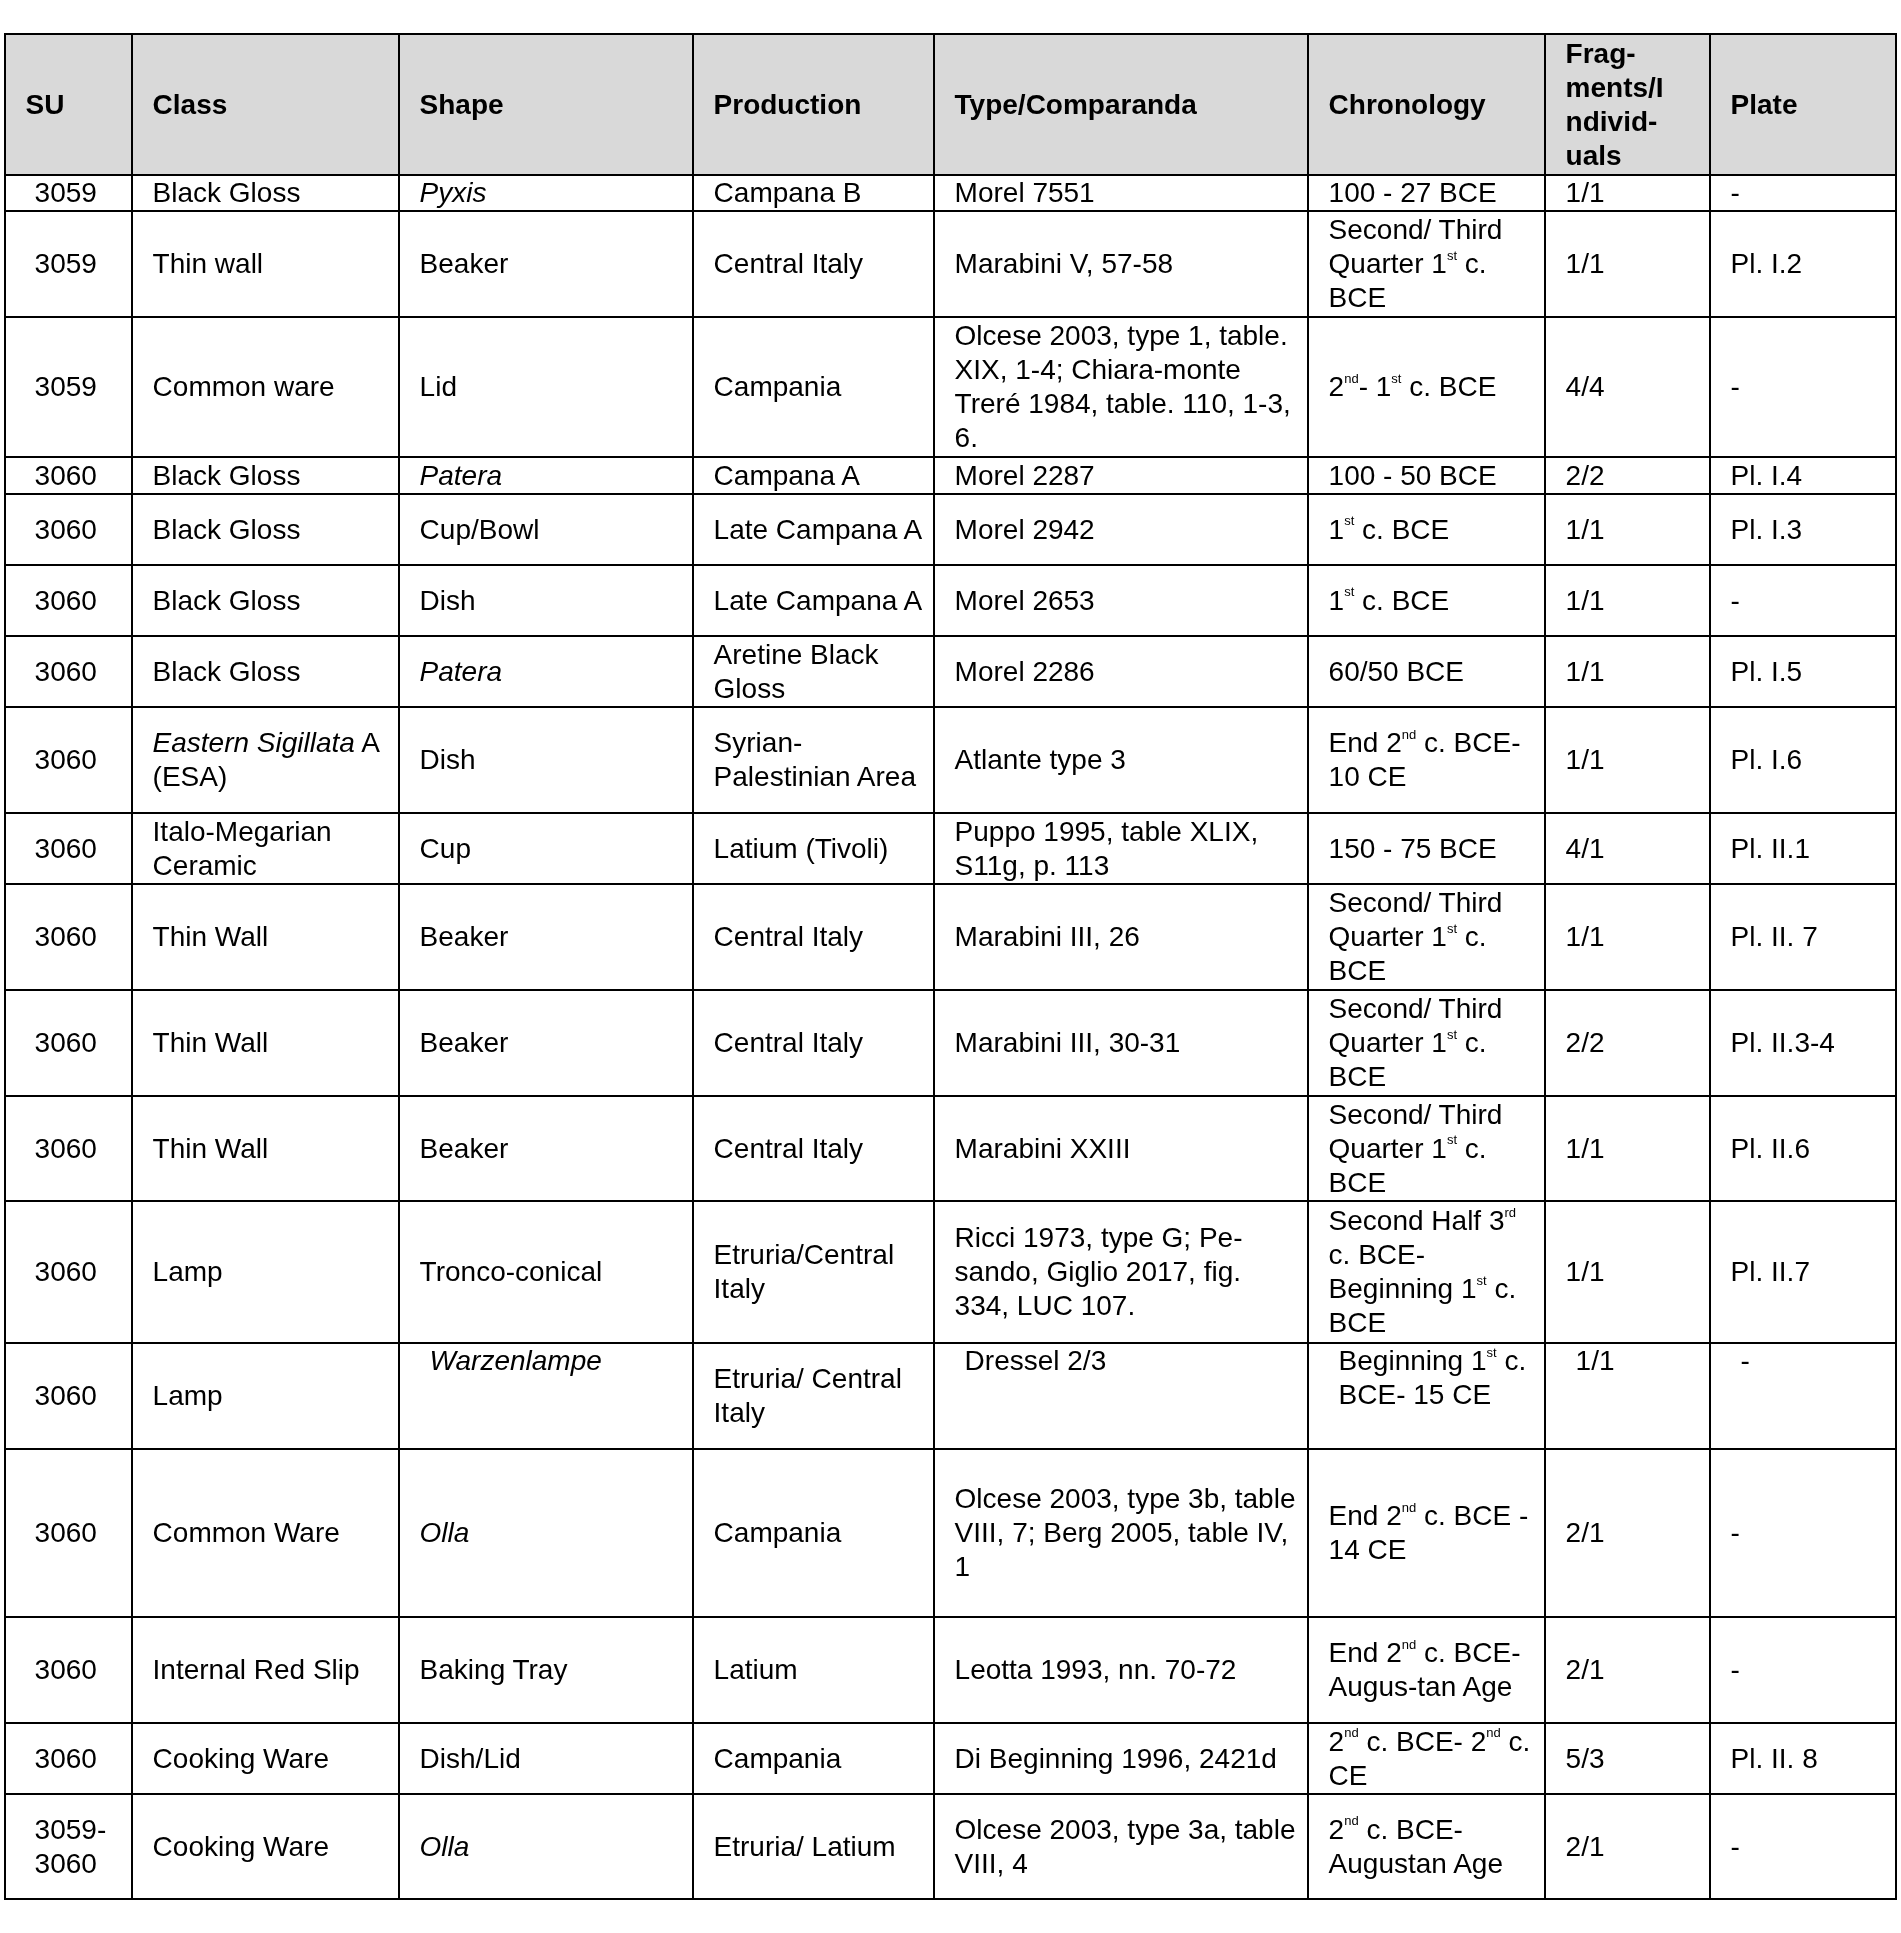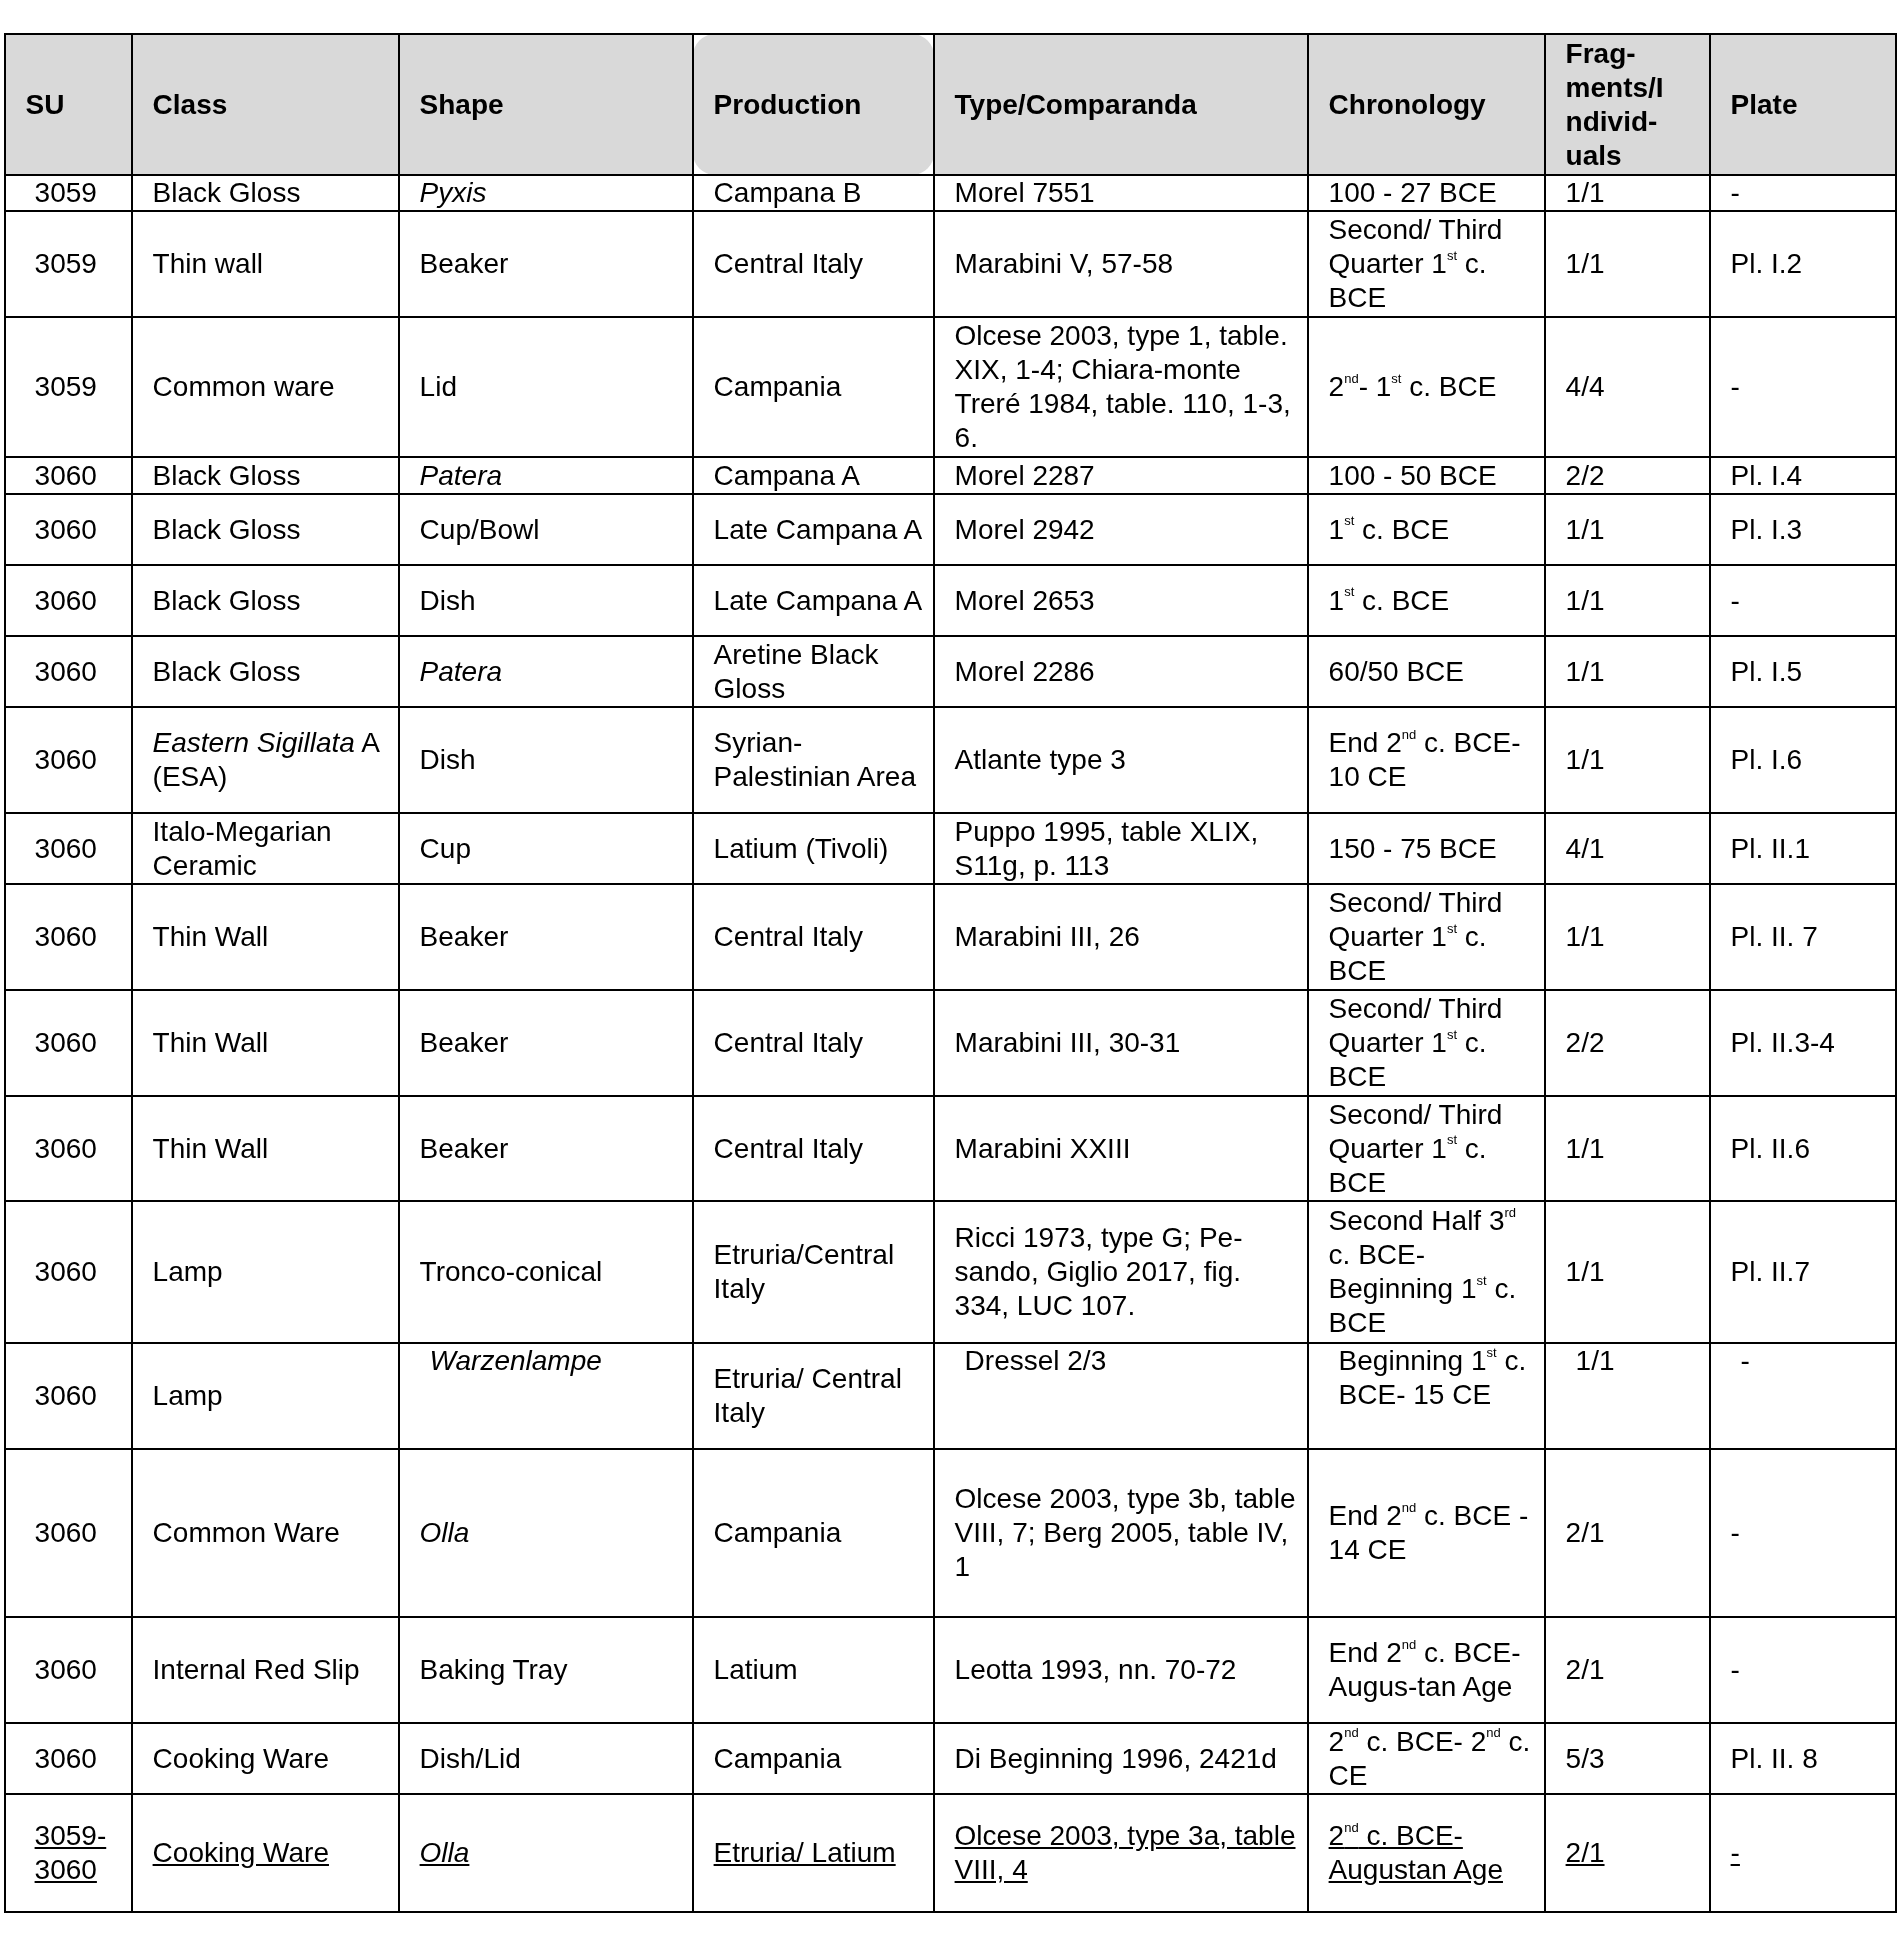--- a/index.html
+++ b/index.html
@@ -35,21 +35,21 @@
       <col style="width: 374px;">
       <col style="width: 237px;">
       <col style="width: 165px;">
       <col style="width: 186px;">
     </colgroup>
   <thead>
     <tr id="head-row" style="height: 141px;">
         <th style="background: rgb(217, 217, 217);"><span style="white-space: pre-line;">SU</span></th>
         <th style="background: rgb(217, 217, 217);"><span style="white-space: pre-line;">Class</span></th>
         <th style="background: rgb(217, 217, 217); padding-left: 20px;"><span style="white-space: pre-line;">Shape</span></th>
-        <th style="background: rgb(217, 217, 217); border-radius: 22px;"><span style="white-space: pre-line;">Production</span></th>
+        <th style="background: rgb(217, 217, 217);"><span style="white-space: pre-line;">Production</span></th>
         <th style="background: rgb(217, 217, 217);"><span style="white-space: pre-line;">Type/Comparanda</span></th>
         <th style="background: rgb(217, 217, 217);"><span style="white-space: pre-line;">Chronology</span></th>
         <th style="background: rgb(217, 217, 217);"><span style="white-space: pre-line;">Frag-
 ments/I
 ndivid-
 uals</span></th>
         <th style="background: rgb(217, 217, 217);"><span style="white-space: pre-line;">Plate</span></th>
       </tr>
   </thead>
   <tbody id="tbody">
@@ -216,21 +216,21 @@
       <tr style="height: 71px;">
         <td class="su"><span>3060</span></td>
         <td><span>Cooking Ware</span></td>
         <td><span>Dish/Lid</span></td>
         <td><span>Campania</span></td>
         <td><span>Di Beginning 1996, 2421d</span></td>
         <td><span>2</span><sup>nd</sup><span> c. BCE- 2</span><sup>nd</sup><span> c. CE</span></td>
         <td><span>5/3</span></td>
         <td><span>Pl. II. 8</span></td>
       </tr>
-      <tr style="height: 118px; text-decoration: underline;">
+      <tr style="height: 105px;">
         <td class="su"><span>3059-3060</span></td>
         <td><span>Cooking Ware</span></td>
         <td><span class="it">Olla</span></td>
         <td><span>Etruria/ Latium</span></td>
         <td><span>Olcese 2003, type 3a, table VIII, 4</span></td>
         <td><span>2</span><sup>nd</sup><span> c. BCE- Augustan Age</span></td>
         <td><span>2/1</span></td>
         <td><span>-</span></td>
       </tr>
     </tbody>

